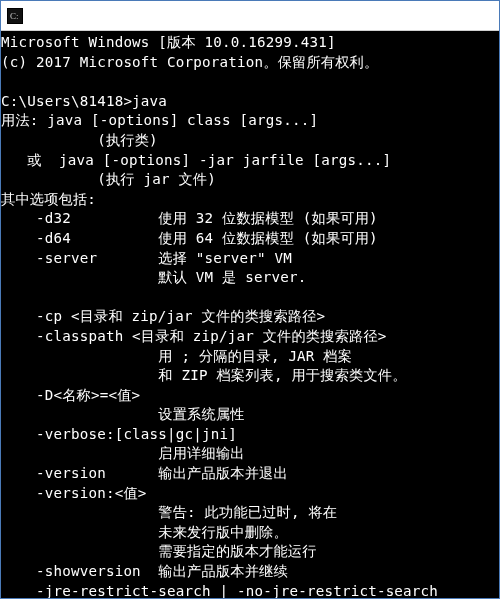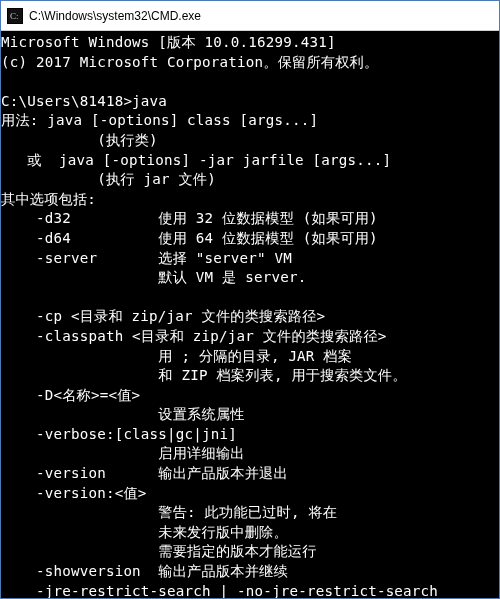--- a/index.html
+++ b/index.html
@@ -14,21 +14,20 @@
 
 <div class="window">
   <div class="titlebar">
     <span class="icon">
       <svg viewBox="0 0 16 16" width="16" height="16">
         <rect x="0" y="0" width="16" height="16" fill="#000"></rect>
         <rect x="1" y="1" width="14" height="14" fill="#111"></rect>
         <text x="3" y="11" font-size="9" fill="#ccc" font-family="Consolas">C:</text>
       </svg>
     </span>
-    <span>C:\Windows\system32\CMD.exe</span>
   </div>
   <div class="terminal"><span>Microsoft Windows [版本 10.0.16299.431]</span>
 <span>(c) 2017 Microsoft Corporation。保留所有权利。</span>
 <span></span>
 <span>C:\Users\81418&gt;java</span>
 <span>用法: java [-options] class [args...]</span>
 <span>           (执行类)</span>
 <span>   或  java [-options] -jar jarfile [args...]</span>
 <span>           (执行 jar 文件)</span>
 <span>其中选项包括:</span>

